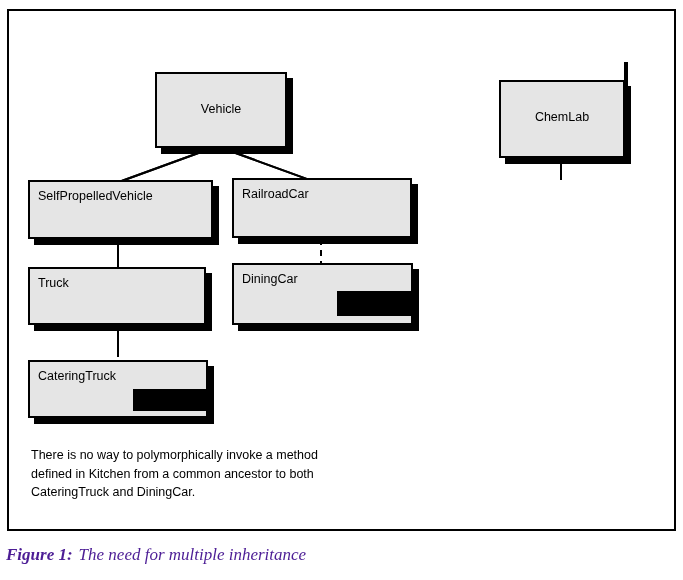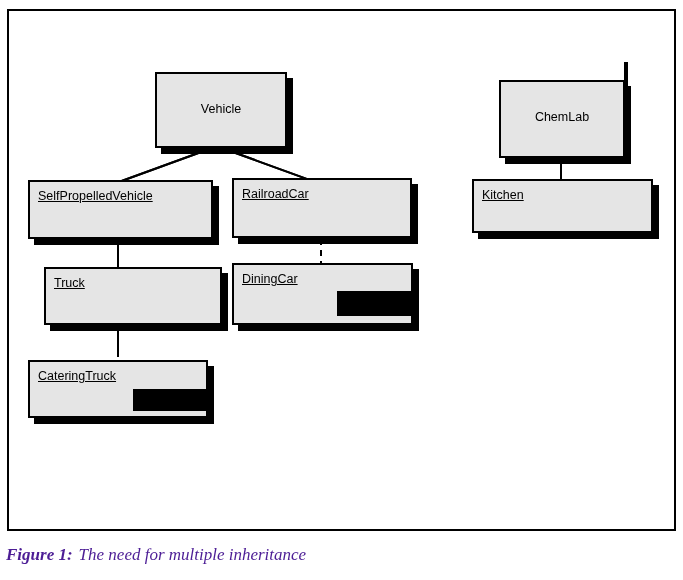--- a/index.html
+++ b/index.html
@@ -22,21 +22,21 @@
   
   .cbox{
     position:absolute;background:#e5e5e5;border:2px solid #000;
     box-sizing:border-box;box-shadow:6px 6px 0 0 #000;
     z-index:3;
   }
   .cbox .cname{
     position:absolute;color:#000;font-size:12.5px;line-height:14px;
     letter-spacing:0px;white-space:nowrap;
   }
-  .cbox.left-label .cname{left:8px;top:7px;text-decoration:underline;}
+  .cbox.left-label .cname{left:8px;top:7px;}
   .cbox.center-label .cname{left:0;right:0;text-align:center;top:28px;}
 
   
   .blackbar{position:absolute;background:#000;z-index:4;}
 
   
   .conn{position:absolute;background:#000;z-index:1;}
   .conn-v{width:2px;}
   .conn-diag{
     position:absolute;height:0;border-top:2px solid #000;
@@ -85,39 +85,41 @@
   </div>
 
   <div class="cbox left-label" style="left:28px;top:180px;width:185px;height:59px;">
     <span class="cname">SelfPropelledVehicle</span>
   </div>
 
   <div class="cbox left-label" style="left:232px;top:178px;width:180px;height:60px;">
     <span class="cname">RailroadCar</span>
   </div>
 
-  <div class="cbox left-label" style="left:44px;top:267px;width:178px;height:58px;padding-left:36px;">
+  <div class="cbox left-label" style="left:28px;top:267px;width:178px;height:58px;padding-left:36px;">
     <span class="cname">Truck</span>
   </div>
 
   <div class="cbox left-label" style="left:232px;top:263px;width:181px;height:62px;text-align:center;">
     <span class="cname">DiningCar</span>
   </div>
   <div class="blackbar" style="left:337px;top:291px;width:76px;height:25px;"></div>
 
   <div class="cbox left-label" style="left:28px;top:360px;width:180px;height:58px;text-align:center;">
     <span class="cname">CateringTruck</span>
   </div>
   <div class="blackbar" style="left:133px;top:389px;width:79px;height:22px;"></div>
 
   <div class="cbox center-label" style="left:499px;top:80px;width:126px;height:78px;">
     <span class="cname">ChemLab</span>
   </div>
 
-  <div class="cbox left-label" style="left:472px;top:179px;width:181px;height:54px;">
-    <span class="cname">Kitchen</span>
+
+  <div id="diagram-note">
+    <div>There is no way to polymorphically invoke a method</div>
+    <div>defined in Kitchen from a common ancestor to both</div>
+    <div>CateringTruck and DiningCar.</div>
   </div>
-
 </div>
 
 <div id="figure-caption">
   <span class="cap-label">Figure 1:</span><span class="cap-text">The need for multiple inheritance</span>
 </div>
 
 </body></html>

